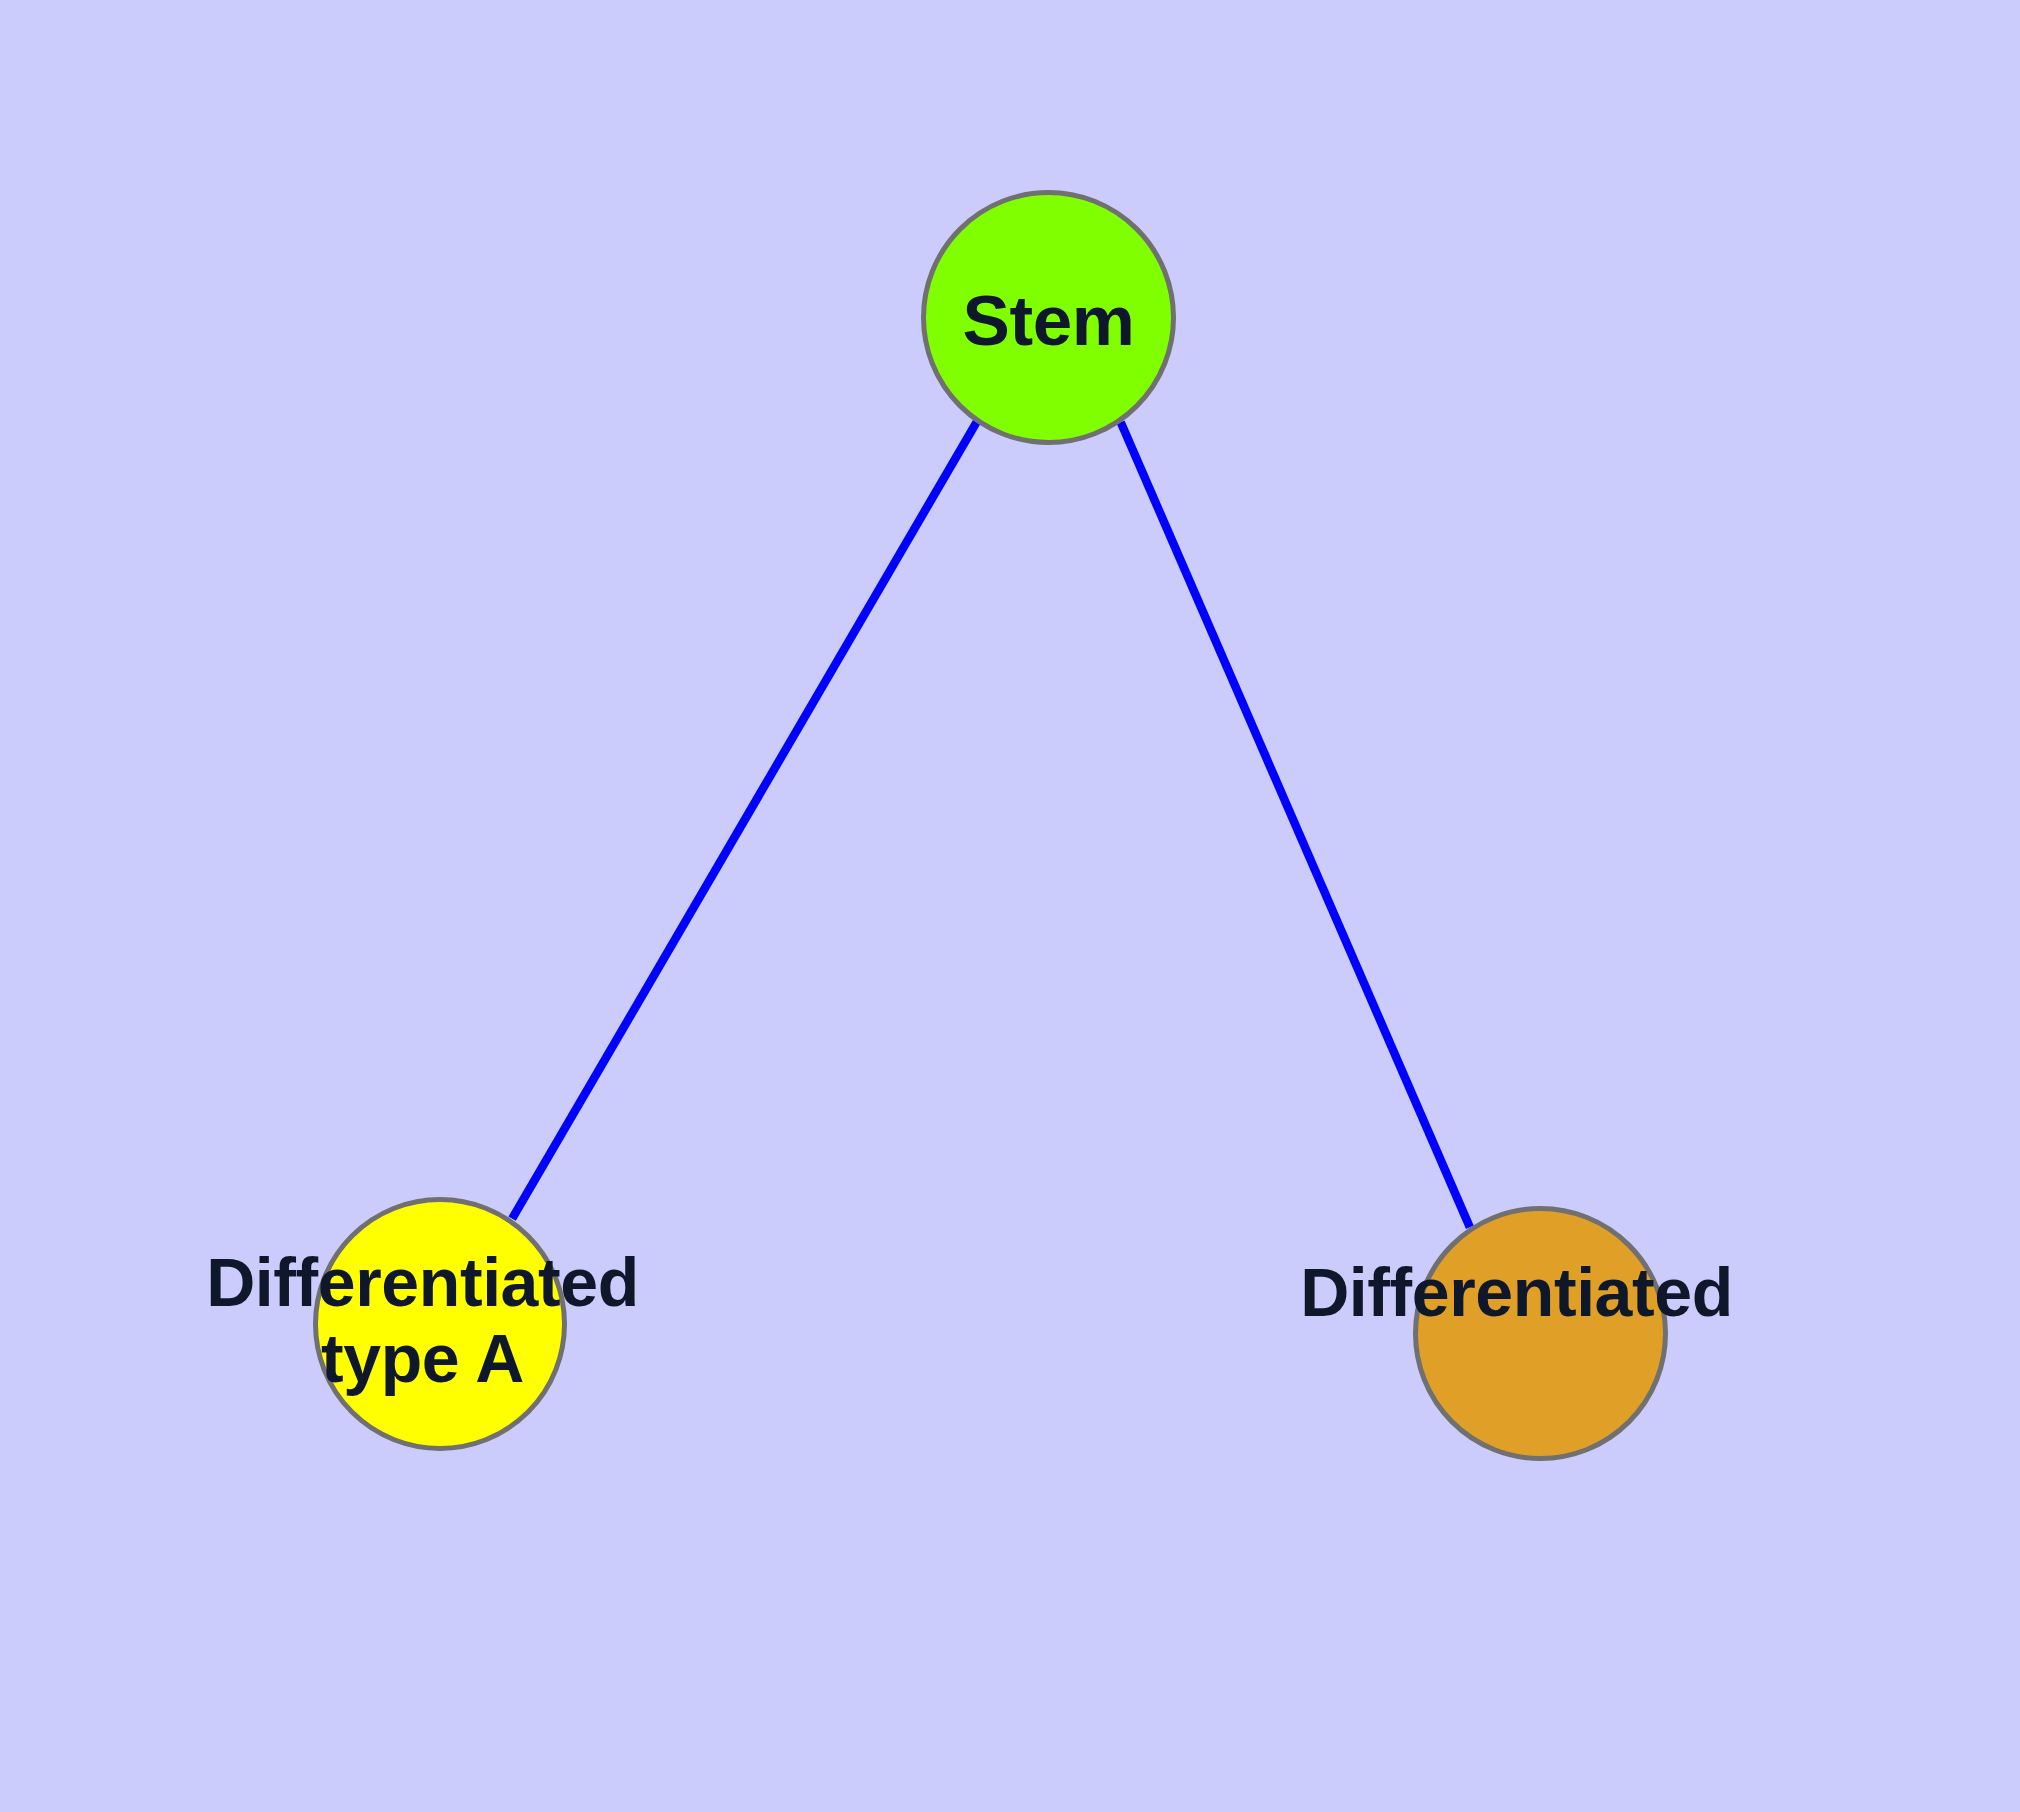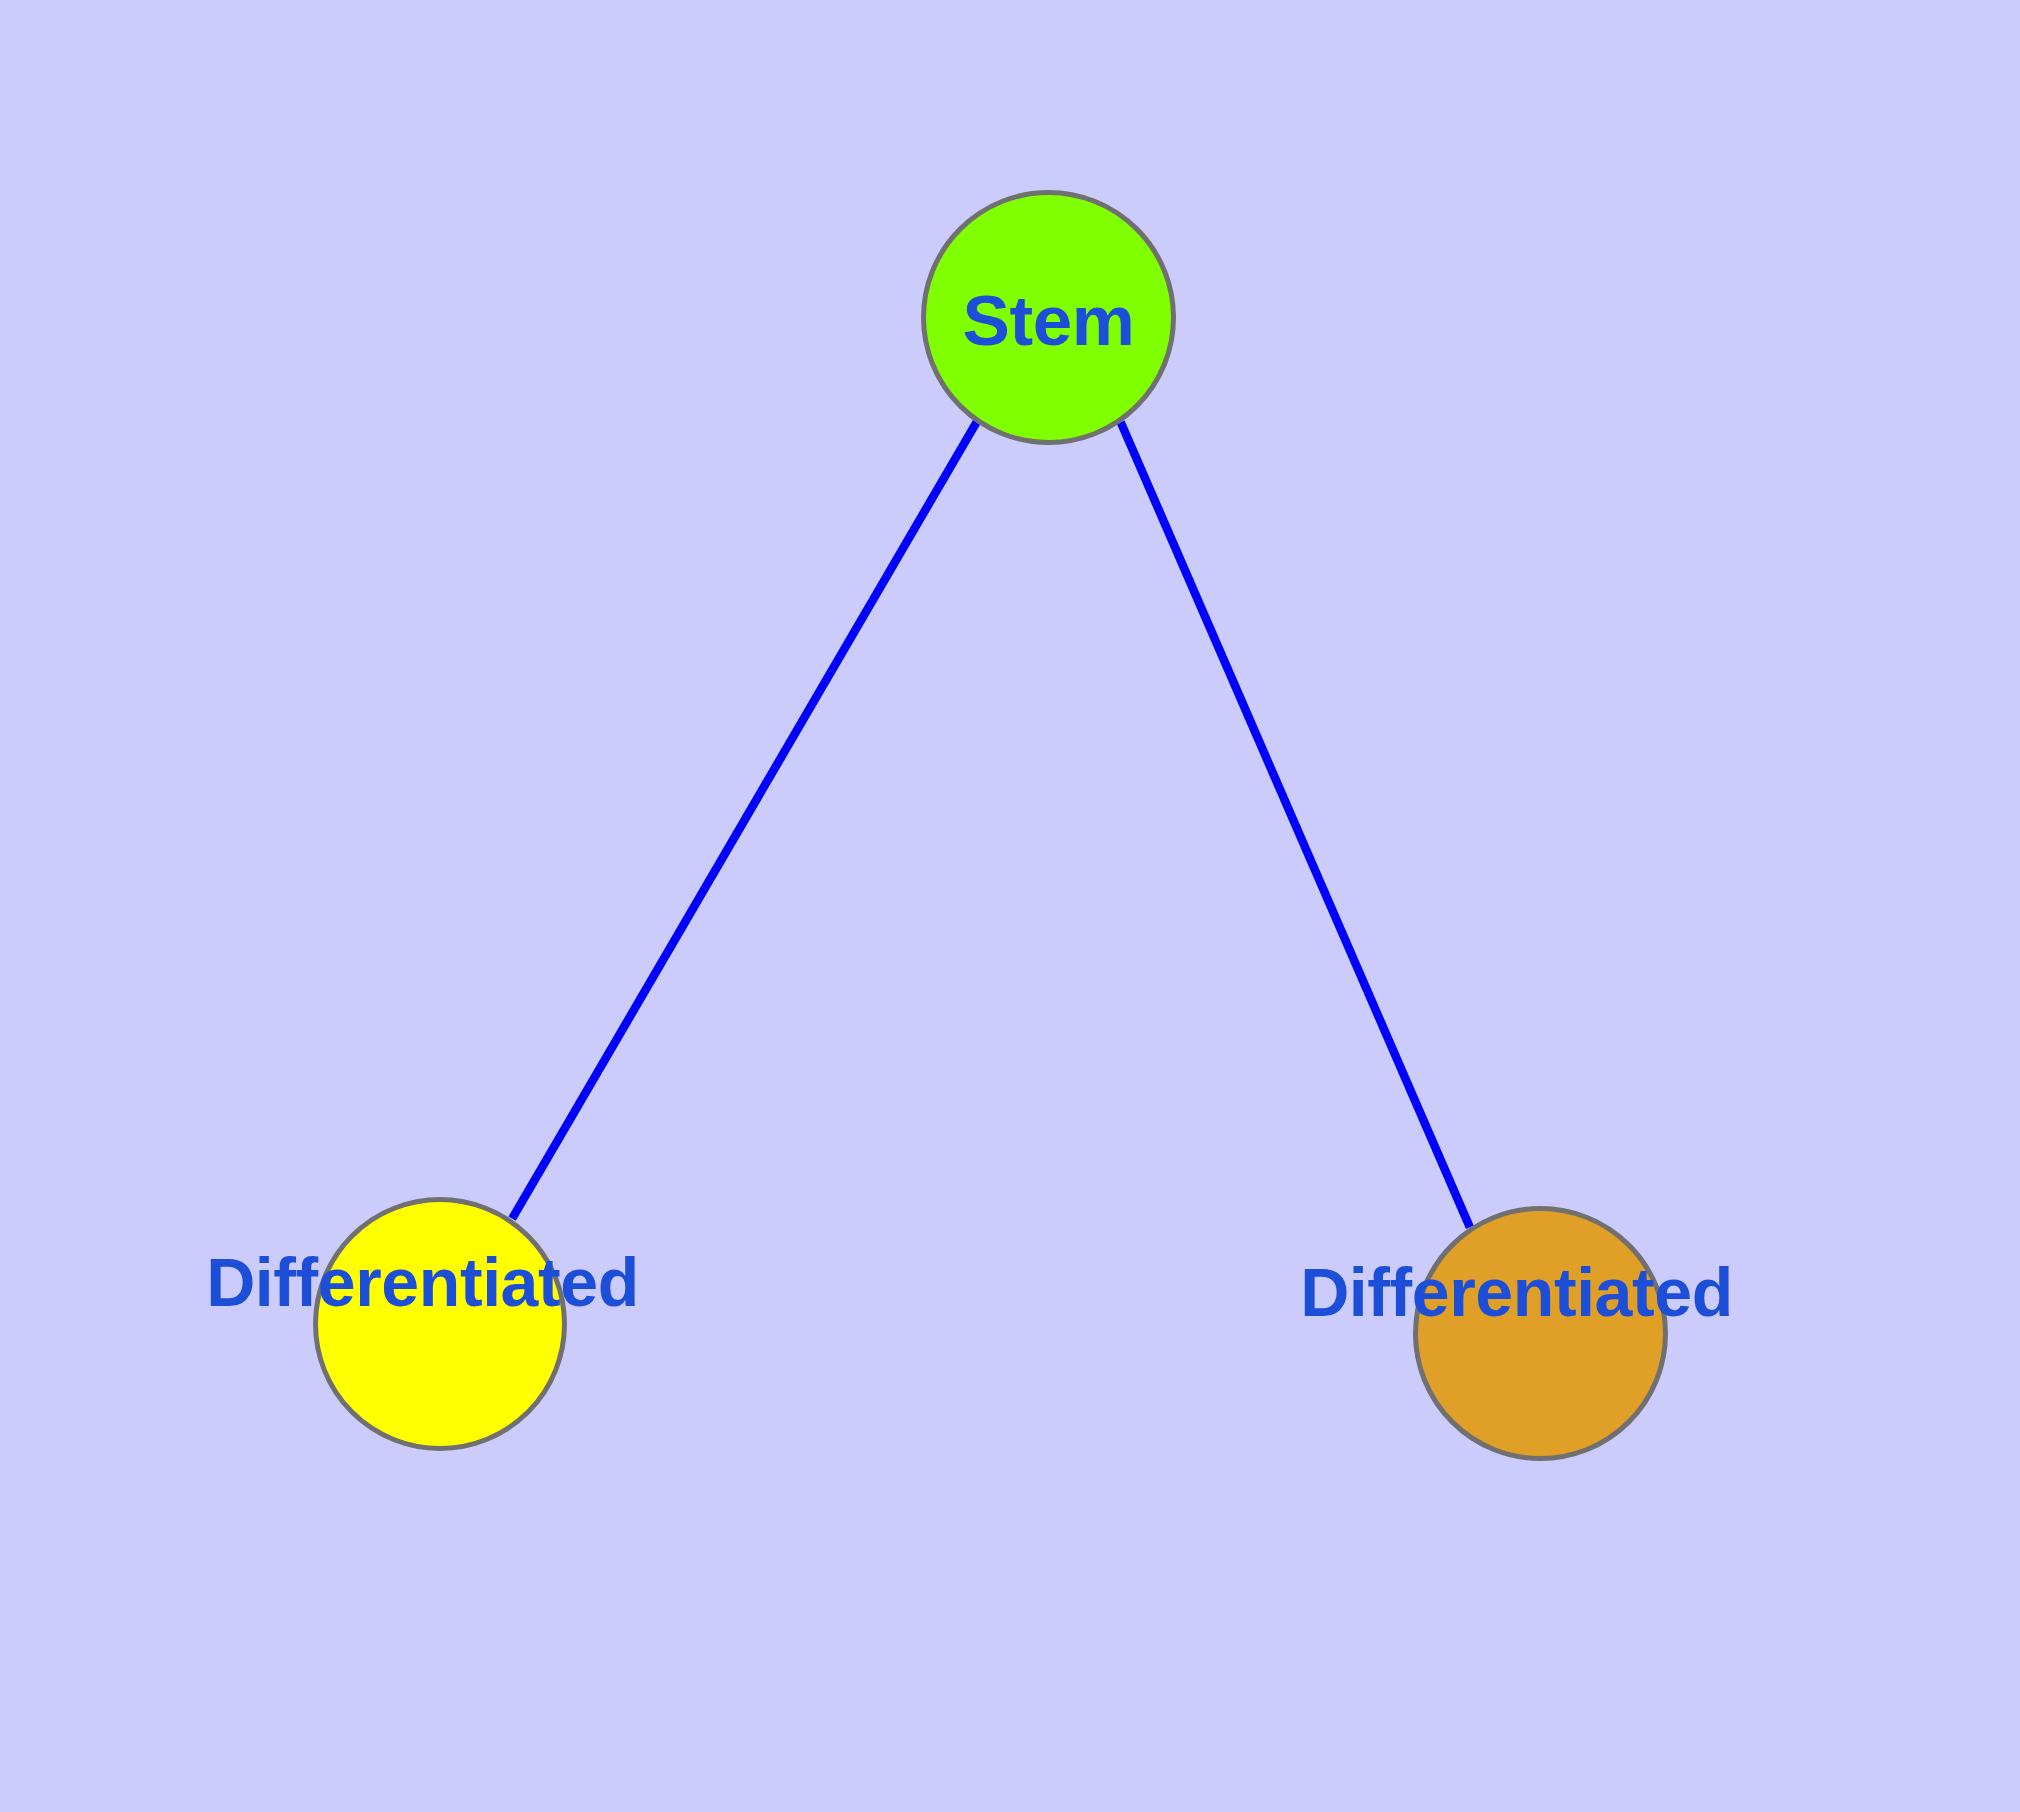--- a/index.html
+++ b/index.html
@@ -28,21 +28,21 @@
   .node {
     position: absolute;
     border-radius: 50%;
     box-sizing: border-box;
     border: 5.1px solid #707070;
   }
   .node-label {
     position: absolute;
     text-align: center;
     font-weight: bold;
-    color: #1d4ed8;
+    color: #0f172a;
     white-space: nowrap;
     line-height: 1.12;
     letter-spacing: -0.4px;
   }
   #node-stem {
     left: 921px;
     top: 190px;
     width: 255px;
     height: 255px;
     background: #80ff00;
@@ -93,20 +93,21 @@
   <div class="node" id="node-stem"></div>
   <div class="node" id="node-diff-a"></div>
   <div class="node" id="node-diff-b"></div>
 
   <div class="node-label" id="label-stem">
     <div>Stem</div>
   </div>
 
   <div class="node-label" id="label-diff-a">
     <div>Differentiated</div>
+    <div>type A</div>
   </div>
 
   <div class="node-label" id="label-diff-b">
     <div>Differentiated</div>
   </div>
 
 </div>
 
 
 </body></html>

